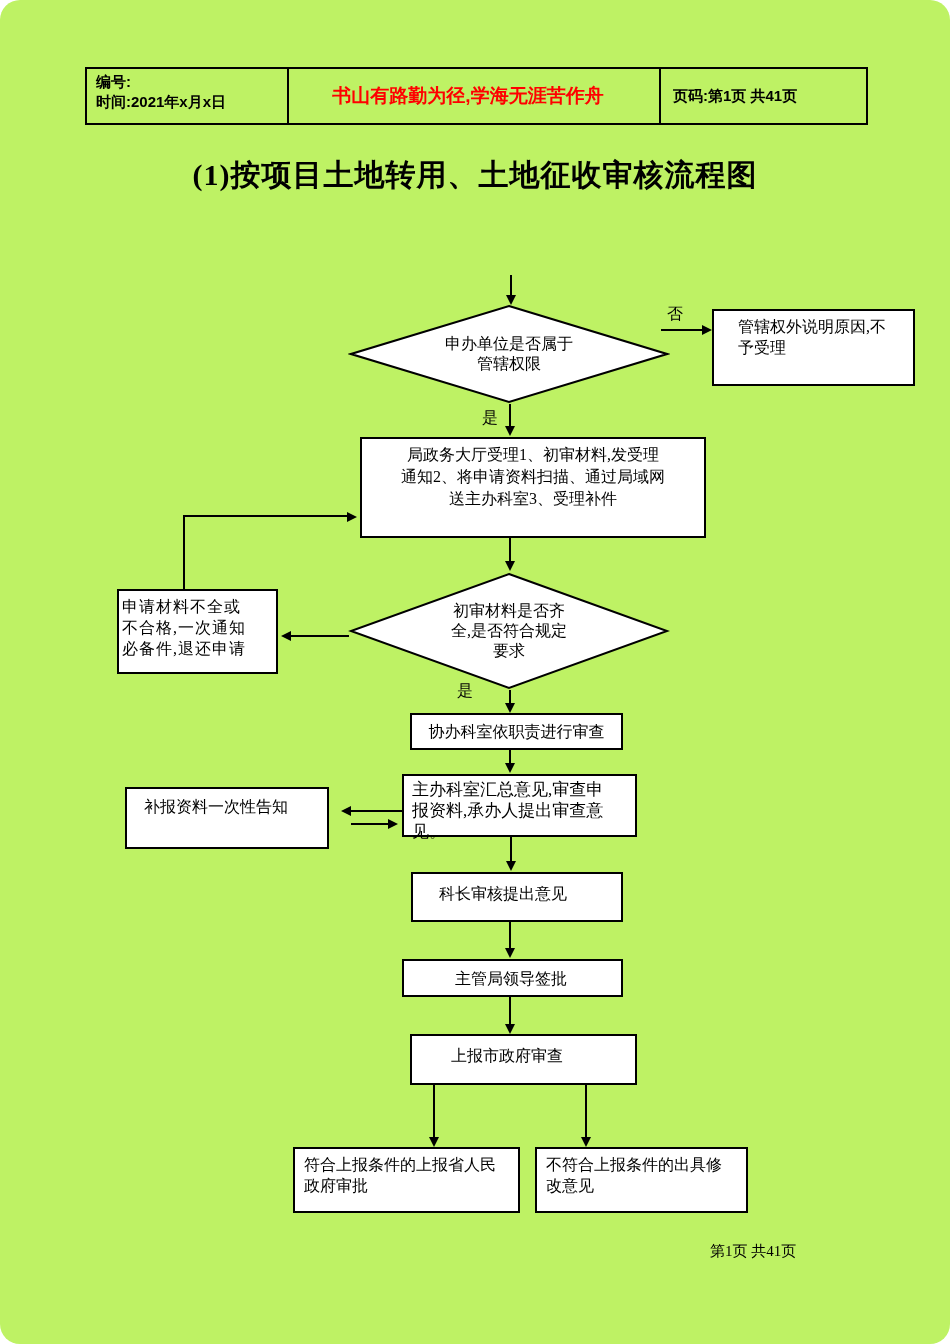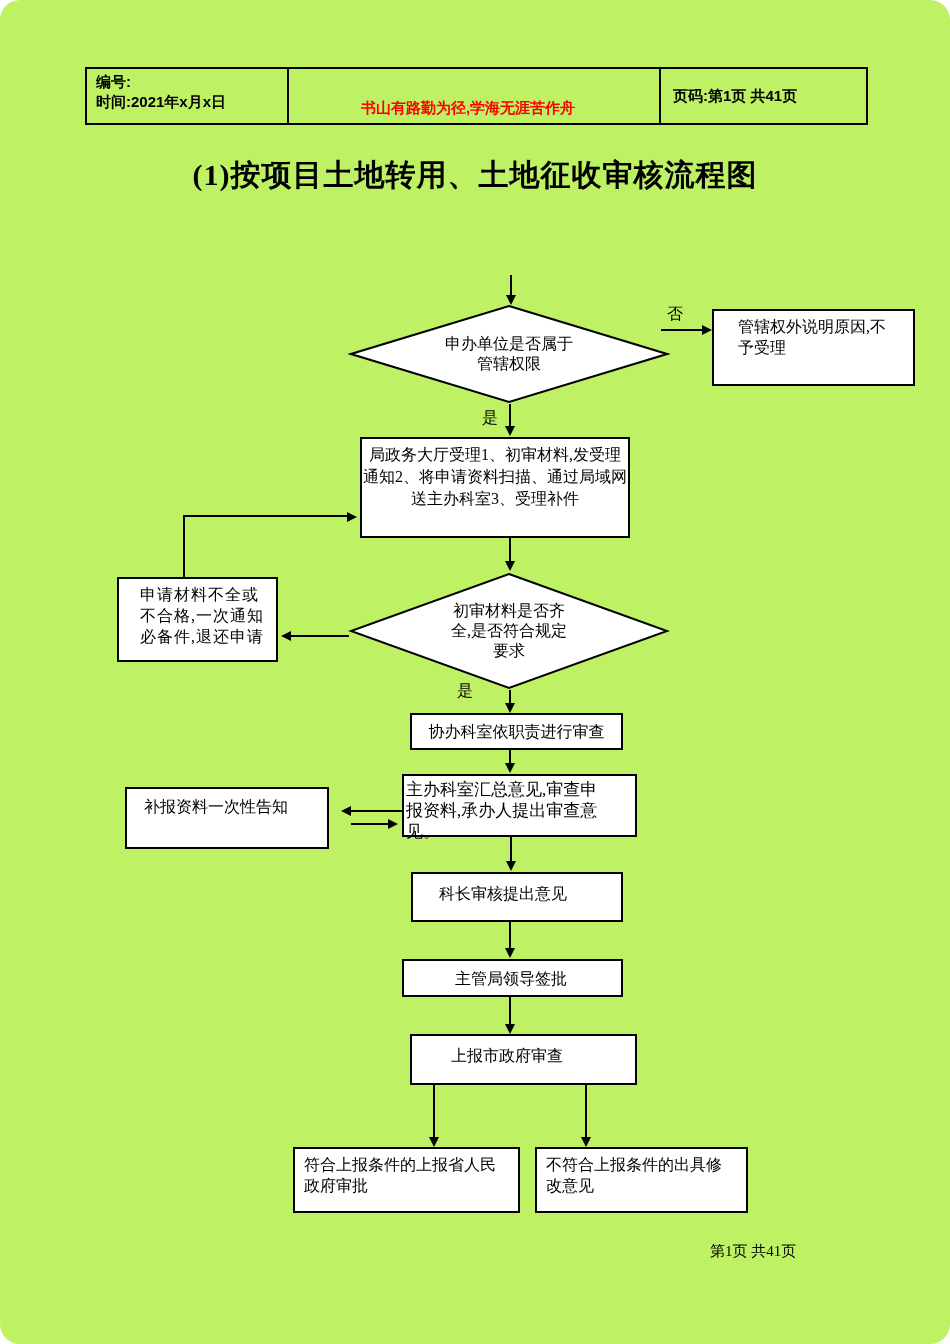--- a/index.html
+++ b/index.html
@@ -3,22 +3,22 @@
 <meta charset="utf-8">
 <style>
   html,body{margin:0;padding:0;background:#fff;}
   .page{position:relative;width:950px;height:1344px;background:#bef264;margin:0 auto;overflow:hidden;
         font-family:"Liberation Serif","DejaVu Serif",serif;color:#000;border-radius:20px;}
   
   .hdr{position:absolute;left:85px;top:67px;width:783px;height:58px;border:2px solid #000;box-sizing:border-box;
        font-family:"Liberation Sans","DejaVu Sans",sans-serif;font-weight:bold;}
   .hdr .vd{position:absolute;top:0;bottom:0;width:2px;background:#000;}
   .hdr-cell1{position:absolute;left:9px;top:3px;font-size:15px;line-height:20px;}
-  .hdr-motto{position:absolute;left:202px;top:12px;width:358px;height:54px;display:flex;align-items:center;justify-content:center;
-             font-size:15px;}
+  .hdr-motto{position:absolute;left:202px;top:0;width:358px;height:54px;display:flex;align-items:center;justify-content:center;
+             font-size:19px;}
   .hdr-page{position:absolute;left:586px;top:18px;font-size:15px;}
   
   .title{position:absolute;left:0;top:155px;width:100%;text-align:center;font-size:30px;font-weight:bold;letter-spacing:1px;}
   
   .box{position:absolute;border:2px solid #000;background:#fff;box-sizing:border-box;font-size:16px;line-height:21px;}
   .cc{display:flex;align-items:center;justify-content:center;}
   .nw{white-space:nowrap;}
   .ctr{text-align:center;}
   
   .ln{position:absolute;background:#000;}
@@ -69,21 +69,21 @@
   <div class="ah-r" style="left:702px;top:325px;"></div>
   <div class="box" style="left:712px;top:309px;width:203px;height:77px;padding:5px 24px;">
     <div class="nw">管辖权外说明原因,不</div>
     <div class="nw">予受理</div>
   </div>
 
   <div class="lbl" style="left:482px;top:408px;">是</div>
   <div class="ln" style="left:509px;top:404px;width:2px;height:23px;"></div>
   <div class="ah-d" style="left:505px;top:426px;"></div>
 
-  <div class="box ctr" style="left:360px;top:437px;width:270px;height:101px;padding-top:5px;line-height:22px;">
+  <div class="box ctr" style="left:360px;top:437px;width:346px;height:101px;padding-top:5px;line-height:22px;">
     <div class="nw">局政务大厅受理1、初审材料,发受理</div>
     <div class="nw">通知2、将申请资料扫描、通过局域网</div>
     <div class="nw">送主办科室3、受理补件</div>
   </div>
 
   <div class="ln" style="left:183px;top:516px;width:2px;height:76px;"></div>
   <div class="ln" style="left:183px;top:515px;width:164px;height:2px;"></div>
   <div class="ah-r" style="left:347px;top:512px;"></div>
 
   <div class="ln" style="left:509px;top:538px;width:2px;height:24px;"></div>
@@ -95,38 +95,38 @@
     </svg>
     <div class="dtxt">
       <div class="nw">初审材料是否齐</div>
       <div class="nw">全,是否符合规定</div>
       <div class="nw">要求</div>
     </div>
   </div>
 
   <div class="ln" style="left:290px;top:635px;width:59px;height:2px;"></div>
   <div class="ah-l" style="left:281px;top:631px;"></div>
-  <div class="box" style="left:117px;top:577px;width:161px;height:85px;padding:5px 21px;letter-spacing:1px;">
+  <div class="box" style="left:117px;top:589px;width:161px;height:85px;padding:5px 3px;letter-spacing:1px;">
     <div class="nw">申请材料不全或</div>
     <div class="nw">不合格,一次通知</div>
     <div class="nw">必备件,退还申请</div>
   </div>
 
   <div class="lbl" style="left:457px;top:681px;">是</div>
   <div class="ln" style="left:509px;top:690px;width:2px;height:14px;"></div>
   <div class="ah-d" style="left:505px;top:703px;"></div>
 
   <div class="box cc" style="left:410px;top:713px;width:213px;height:37px;">
     <span class="nw">协办科室依职责进行审查</span>
   </div>
 
   <div class="ln" style="left:509px;top:750px;width:2px;height:14px;"></div>
   <div class="ah-d" style="left:505px;top:763px;"></div>
 
-  <div class="box" style="left:402px;top:774px;width:235px;height:63px;padding:3px 2px;font-size:17px;">
+  <div class="box" style="left:402px;top:774px;width:235px;height:63px;padding:3px 8px;font-size:17px;">
     <div class="nw">主办科室汇总意见,审查申</div>
     <div class="nw">报资料,承办人提出审查意</div>
     <div class="nw">见。</div>
   </div>
 
   <div class="box" style="left:125px;top:787px;width:204px;height:62px;padding:7px 17px;">
     <div class="nw">补报资料一次性告知</div>
   </div>
   <div class="ln" style="left:350px;top:810px;width:52px;height:2px;"></div>
   <div class="ah-l" style="left:341px;top:806px;"></div>

